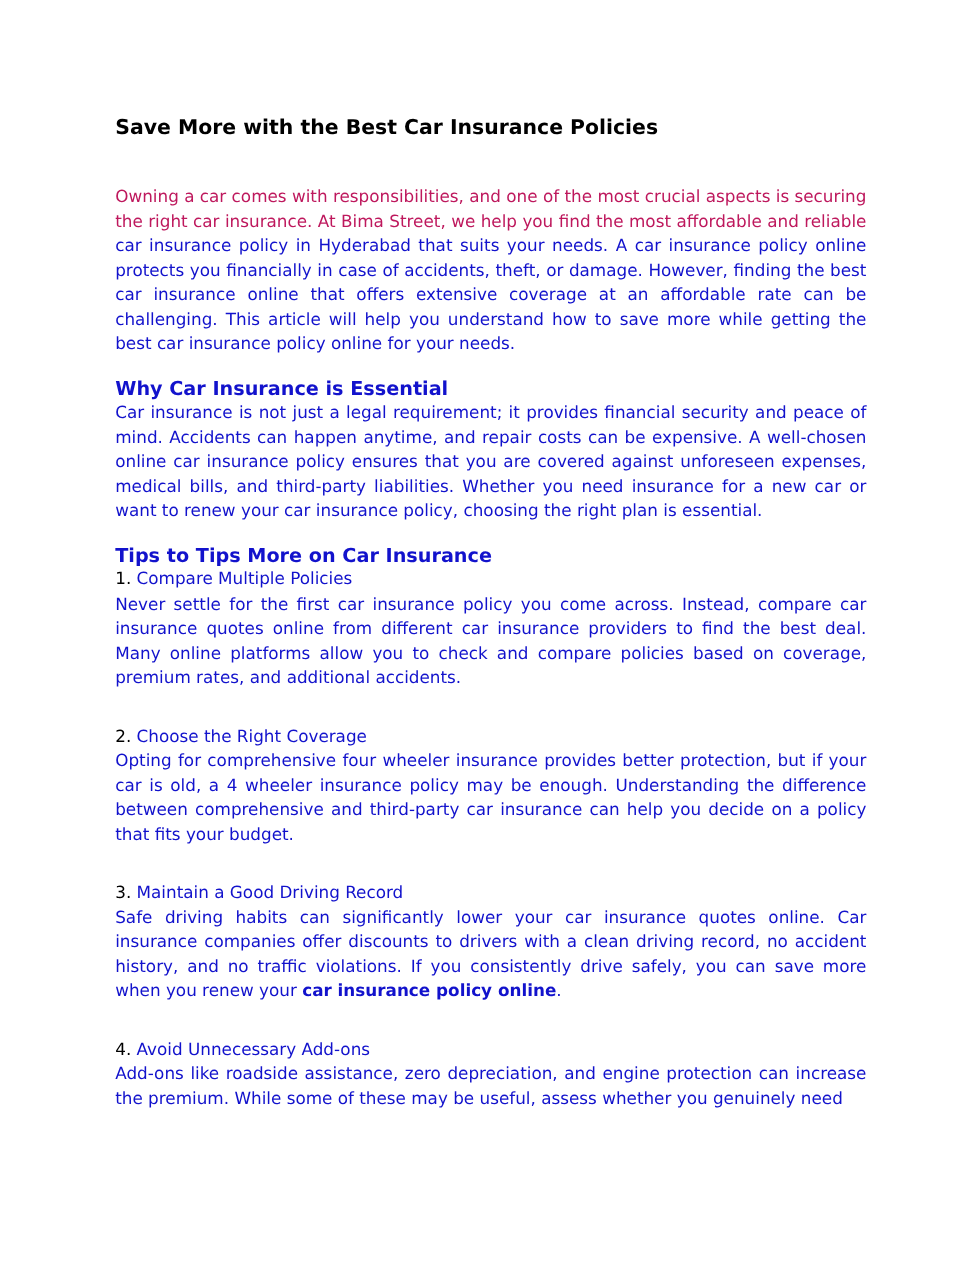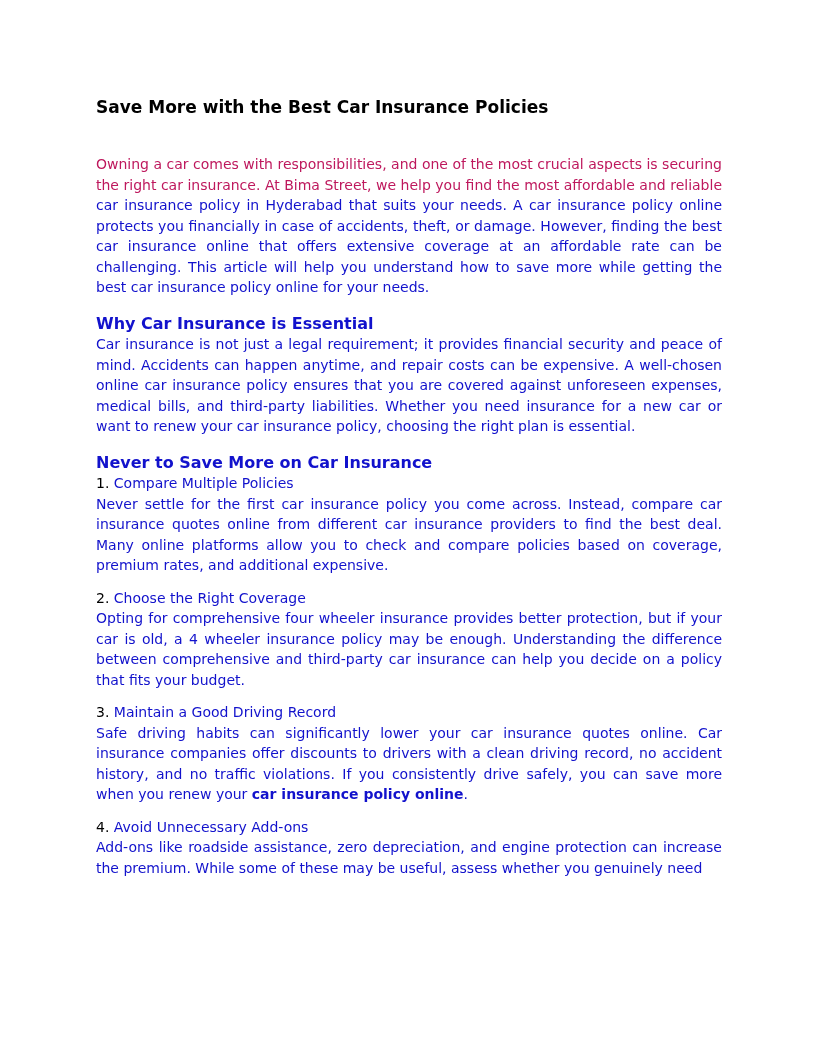--- a/index.html
+++ b/index.html
@@ -39,43 +39,43 @@
     text-align: justify;
     text-justify: inter-word;
   }
   .blue { color: #1212cc; }
   .black { color: #be185d; }
   a.link {
     color: #1212cc;
     cursor: pointer;
   }
   a.link.bold { font-weight: bold; }
-  .tip { margin-top: 12px; }
+  .tip { margin-top: 28px; }
   .tip.first { margin-top: 0; }
   .tip-title { font-weight: normal; }
   .tip-title .num { color: #000000; }
   .tip-title .tip-title-text { color: #1212cc; }
 </style>
 </head>
 <body>
 
 <div class="page">
 
   <h1>Save More with the Best Car Insurance Policies</h1>
 
   <p class="intro"><span class="black">Owning a car comes with responsibilities, and one of the most crucial aspects is securing the right car insurance. At Bima Street, we help you find the most affordable and reliable </span><a class="link">car insurance policy in Hyderabad</a><span class="blue"> that suits your needs. A car insurance policy online protects you financially in case of accidents, theft, or damage. However, finding the best car insurance online that offers extensive coverage at an affordable rate can be challenging. This article will help you understand how to save more while getting the best car insurance policy online for your needs.</span></p>
 
   <h2 class="section-heading">Why Car Insurance is Essential</h2>
   <p class="blue">Car insurance is not just a legal requirement; it provides financial security and peace of mind. Accidents can happen anytime, and repair costs can be expensive. A well-chosen online car insurance policy ensures that you are covered against unforeseen expenses, medical bills, and third-party liabilities. Whether you need insurance for a new car or want to renew your car insurance policy, choosing the right plan is essential.</p>
 
-  <h2 class="section-heading">Never to Save More on Car Insurance</h2>
+  <h2 class="section-heading">Tips to Tips More on Car Insurance</h2>
 
   <div class="tip first">
     <p class="tip-title"><span class="num">1.</span> <span class="tip-title-text">Compare Multiple Policies</span></p>
-    <p class="blue">Never settle for the first car insurance policy you come across. Instead, compare car insurance quotes online from different car insurance providers to find the best deal. Many online platforms allow you to check and compare policies based on coverage, premium rates, and additional expensive.</p>
+    <p class="blue">Never settle for the first car insurance policy you come across. Instead, compare car insurance quotes online from different car insurance providers to find the best deal. Many online platforms allow you to check and compare policies based on coverage, premium rates, and additional accidents.</p>
   </div>
 
   <div class="tip">
     <p class="tip-title"><span class="num">2.</span> <span class="tip-title-text">Choose the Right Coverage</span></p>
     <p class="blue">Opting for comprehensive four wheeler insurance provides better protection, but if your car is old, a 4 wheeler insurance policy may be enough. Understanding the difference between comprehensive and third-party car insurance can help you decide on a policy that fits your budget.</p>
   </div>
 
   <div class="tip">
     <p class="tip-title"><span class="num">3.</span> <span class="tip-title-text">Maintain a Good Driving Record</span></p>
     <p class="blue"><span>Safe driving habits can significantly lower your car insurance quotes online. Car insurance companies offer discounts to drivers with a clean driving record, no accident history, and no traffic violations. If you consistently drive safely, you can save more when you renew your </span><a class="link bold">car insurance policy online</a><span>.</span></p>

